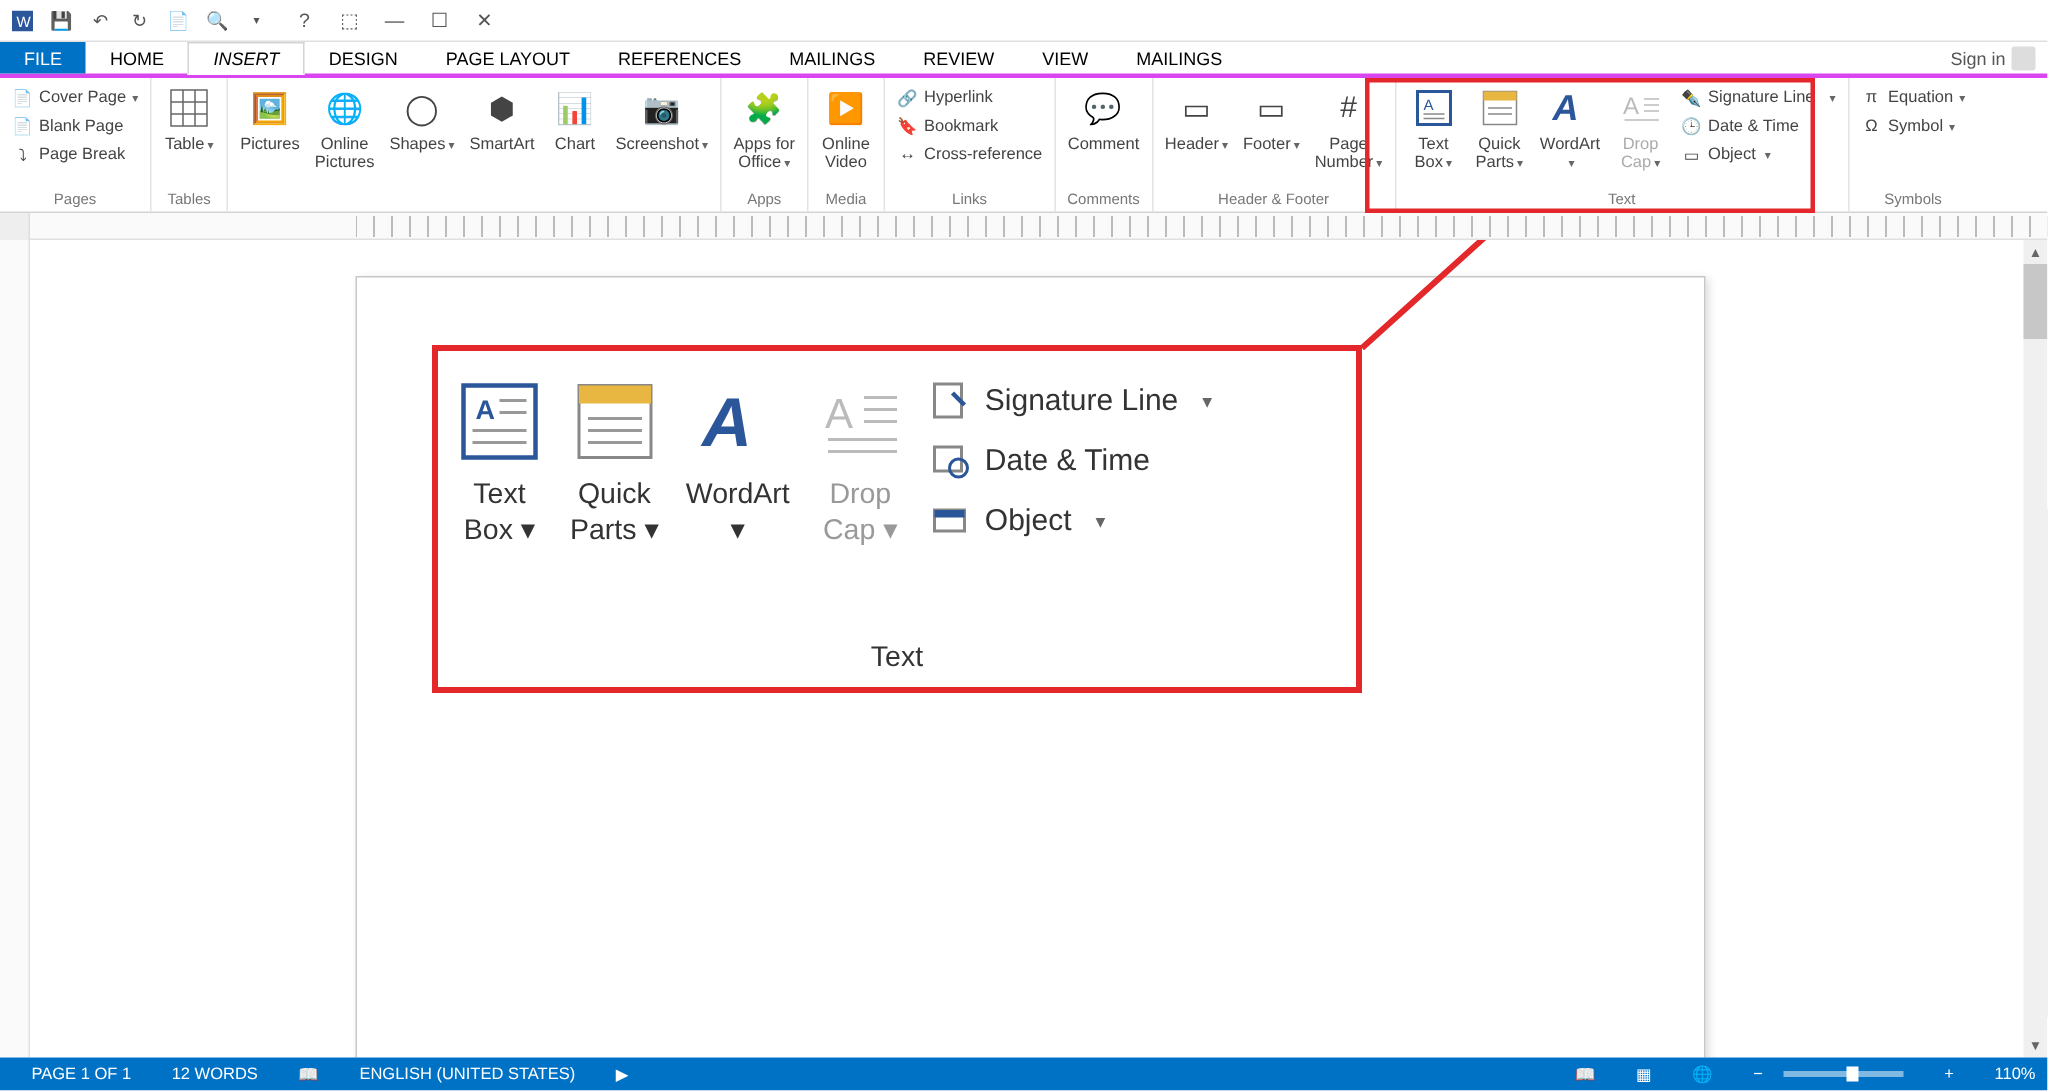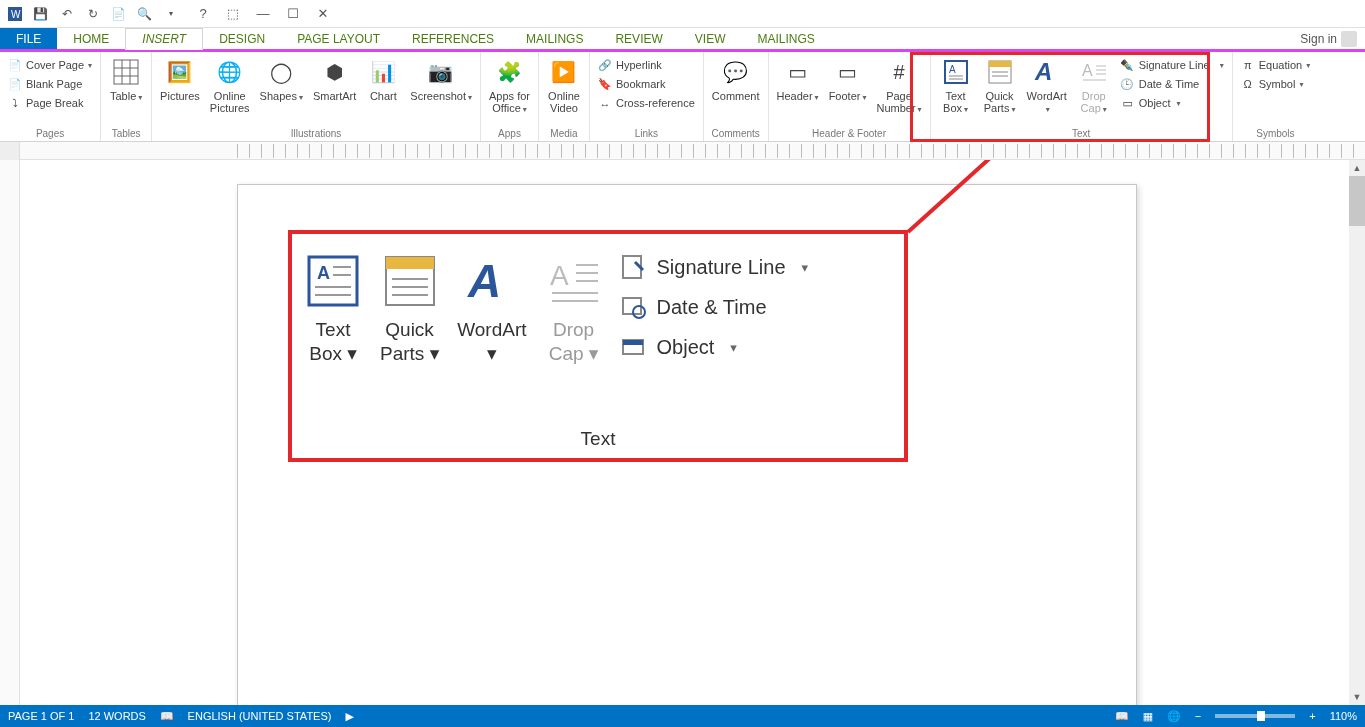--- a/index.html
+++ b/index.html
@@ -8,21 +8,21 @@
 
 .titlebar { height: 28px; background: #fff; display: flex; align-items: center; border-bottom: 1px solid #e0e0e0; }
 .qat { display: flex; align-items: center; gap: 8px; padding: 0 6px; }
 .qat-btn { width: 18px; height: 18px; display: flex; align-items: center; justify-content: center; font-size: 12px; color: #555; cursor: pointer; }
 .titlebar-title { flex: 1; text-align: center; font-size: 12px; color: #666; }
 .titlebar-controls { display: flex; gap: 12px; padding: 0 8px; }
 .tc-btn { width: 18px; height: 18px; display: flex; align-items: center; justify-content: center; font-size: 13px; color: #555; cursor: pointer; }
 
 
 .tabstrip { height: 24px; background: #fff; display: flex; align-items: stretch; border-bottom: 3px solid #d946ef; }
-.tab { padding: 0 16px; font-size: 12px; display: flex; align-items: center; color: #4d7c0f; cursor: pointer; }
+.tab { padding: 0 16px; font-size: 12px; display: flex; align-items: center; color: #000000; cursor: pointer; }
 .tab.file { background: #0072c6; color: #fff; }
 .tab.active { border: 1px solid #d4d4d4; border-bottom: 1px solid #fff; margin-bottom: -1px; background: #fff; font-style: italic; }
 .signin { margin-left: auto; padding: 0 8px; font-size: 12px; color: #555; display: flex; align-items: center; gap: 4px; }
 .avatar { width: 16px; height: 16px; background: #ddd; border-radius: 2px; }
 
 
 .ribbon { height: 90px; background: #fff; display: flex; border-bottom: 1px solid #d4d4d4; position: relative; }
 .group { border-right: 1px solid #e3e3e3; display: flex; flex-direction: column; padding: 2px 4px 0; }
 .group-body { flex: 1; display: flex; align-items: flex-start; gap: 2px; }
 .group-label { font-size: 10px; color: #777; text-align: center; padding: 1px 0 2px; }
@@ -62,21 +62,21 @@
 .c-big .clbl { text-align: center; line-height: 1.25; }
 .c-list { display: flex; flex-direction: column; gap: 14px; padding-top: 2px; }
 .c-sm { display: flex; align-items: center; gap: 10px; font-size: 20px; color: #333; }
 .c-sm .d { font-size: 13px; color: #666; margin-left: 6px; }
 .callout-label { text-align: center; font-size: 19px; color: #333; padding-bottom: 8px; }
 .callout-line { position: absolute; z-index: 4; }
 
 
 .statusbar { position: absolute; left: 0; right: 0; bottom: 0; height: 22px; background: #0072c6; color: #fff; display: flex; align-items: center; font-size: 11px; padding: 0 8px; gap: 14px; }
 .statusbar .sp { flex: 1; }
-.sb-btn { display: flex; align-items: center; gap: 4px; cursor: pointer; }
+.sb-btn { display: flex; align-items: center; gap: 4px; cursor: pointer; margin-left: 13px; }
 .zoom-slider { width: 80px; height: 4px; background: rgba(255,255,255,.5); position: relative; }
 .zoom-thumb { position: absolute; top: -3px; left: 52%; width: 8px; height: 10px; background: #fff; }
 
 svg { display: block; }
 </style>
 </head>
 <body>
 
 <div class="titlebar">
   <div class="qat">
@@ -181,21 +181,20 @@
         </div>
       <div class="big-btn">
           <span class="ico">📊</span>
           <span class="lbl">Chart</span>
         </div>
       <div class="big-btn">
           <span class="ico">📷</span>
           <span class="lbl"><span>Screenshot</span><span class="drop"></span></span>
         </div>
     </div>
-    <div class="group-label">Illustrations</div>
   </div>
 
   <div class="group">
     <div class="group-body">
       <div class="big-btn">
           <span class="ico">🧩</span>
           <span class="lbl" style="white-space:pre"><span>Apps for
 Office</span><span class="drop"></span></span>
         </div>
     </div>

